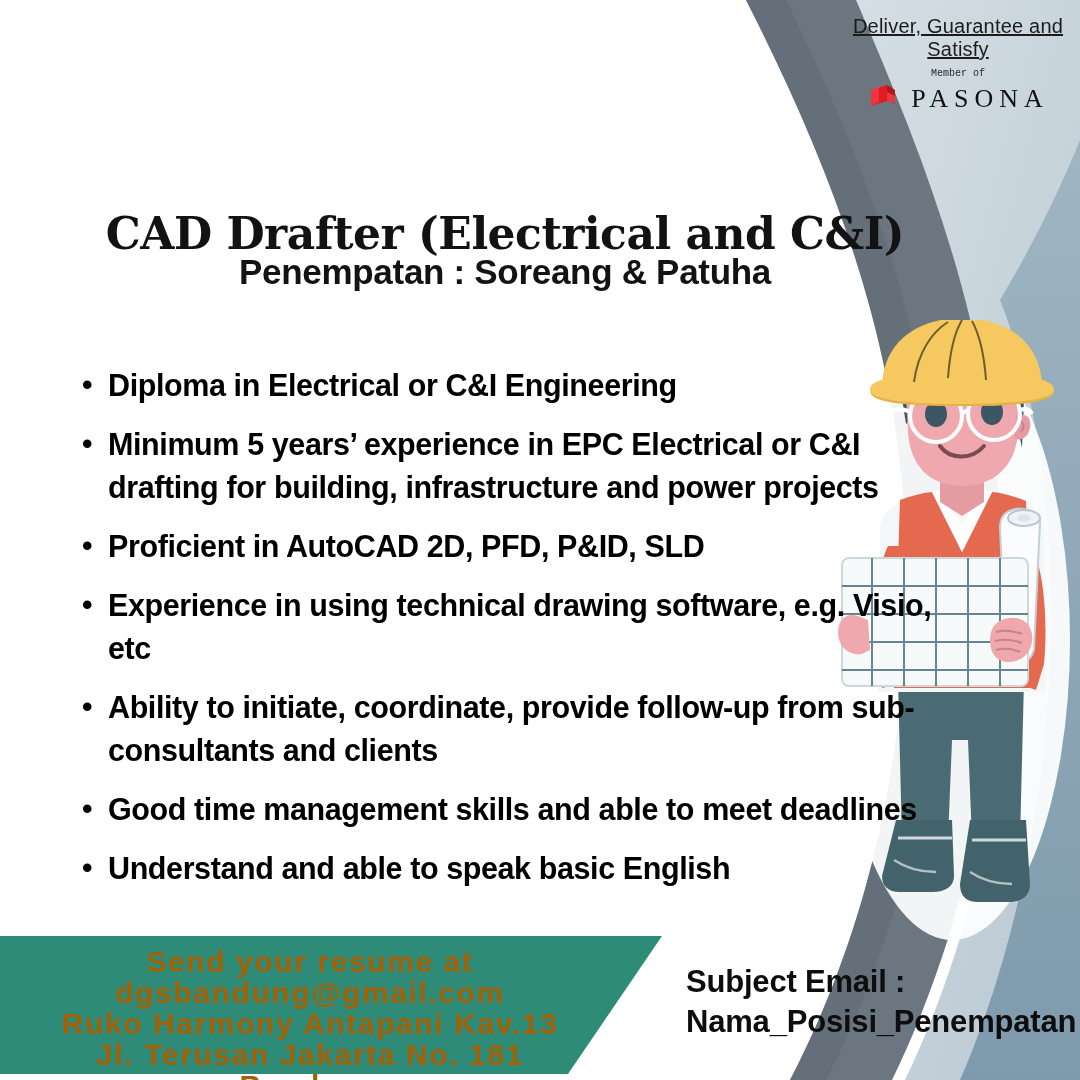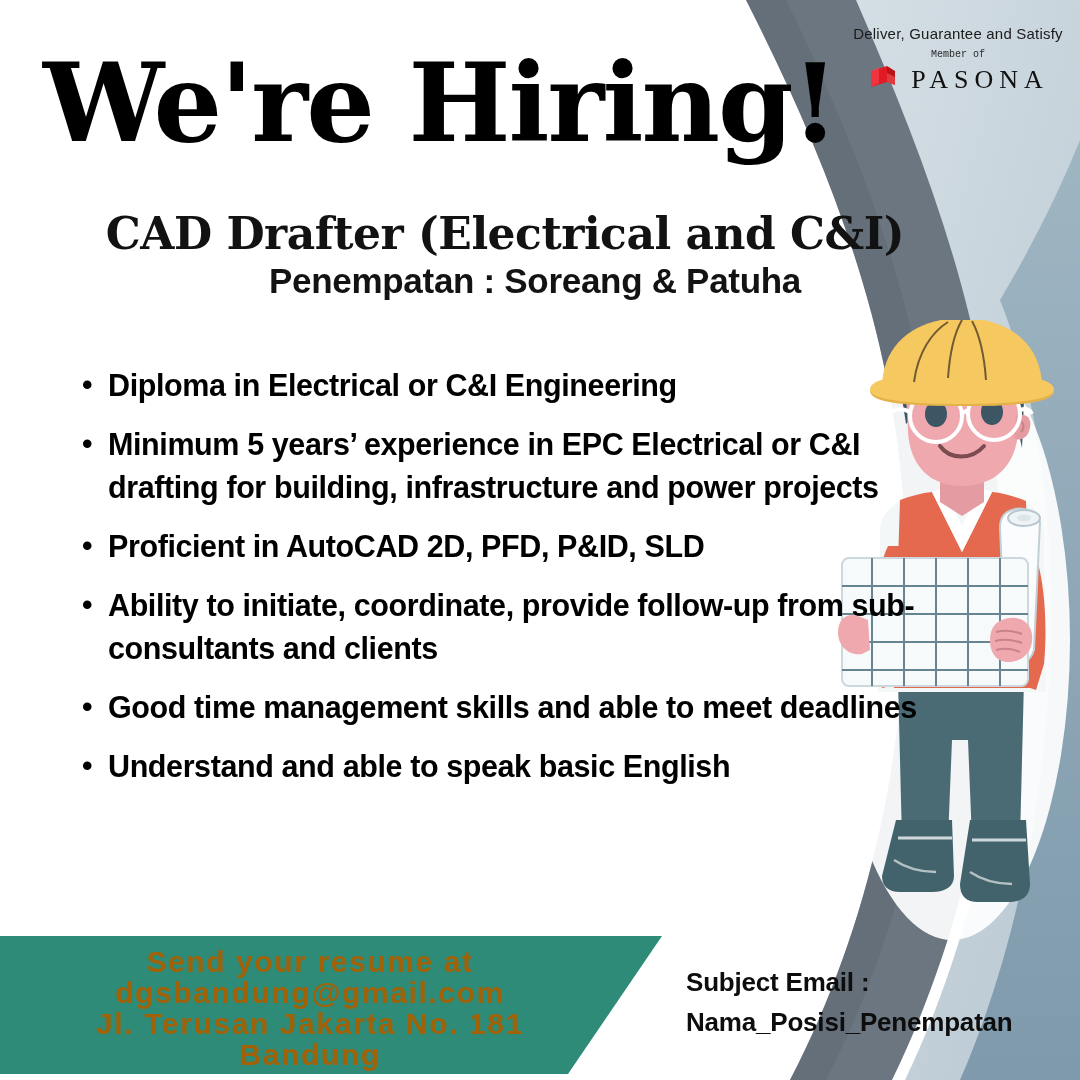--- a/index.html
+++ b/index.html
@@ -65,24 +65,25 @@
     letter-spacing: -1px;
     color: #F0B323;
     text-shadow:
       1px 1px 0 #8a6410,
       2px 2px 0 #6d4f0c,
       -0.5px -0.5px 0 #ffe08a;
     line-height: 50px;
   }
   .tagline {
     font-family: "Liberation Sans", sans-serif;
-    font-size: 15px;
+    font-size: 20px;
     color: #1b1b1b;
     letter-spacing: 0.2px;
-    margin-top: 15px;
+    margin-top: 5px;
+    text-decoration: underline;
   }
   .member-of {
     font-family: Liberation Mono, monospace;
     font-size: 10px;
     color: #2a2a2a;
     margin-top: 7px;
   }
   .pasona-row {
     display: flex;
     align-items: flex-end;
@@ -121,31 +122,30 @@
     text-align: center;
     font-family: "DejaVu Serif", serif;
     font-weight: bold;
     font-size: 44px;
     letter-spacing: -0.5px;
     color: #121212;
     z-index: 15;
   }
   .placement {
     position: absolute;
-    top: 261px;
+    top: 252px;
     left: 0;
     width: 1010px;
     text-align: center;
     font-family: "Liberation Sans", sans-serif;
     font-weight: bold;
     font-size: 35px;
     letter-spacing: -0.3px;
     color: #131313;
     z-index: 15;
-    margin-left: 30px;
   }
 
   
   .req-list {
     position: absolute;
     top: 348px;
     left: 72px;
     width: 890px;
     margin: 0;
     padding: 0;
@@ -211,21 +211,21 @@
   }
 
   
   .subject-block {
     position: absolute;
     left: 686px;
     top: 962px;
     width: 360px;
     font-family: "Liberation Sans", sans-serif;
     font-weight: bold;
-    font-size: 26px;
+    font-size: 31px;
     line-height: 40px;
     letter-spacing: -0.2px;
     color: #0d0d0d;
     z-index: 19;
   }
 </style>
 </head>
 <body>
 
 <div id="poster">
@@ -274,28 +274,28 @@
       <svg width="34" height="30" viewBox="0 0 34 30">
         <path d="M4 8 L20 3 L20 19 L4 24 Z" fill="#E01B24"></path>
         <path d="M20 3 L28 8 L28 22 L20 19 Z" fill="#B8131B"></path>
         <path d="M20 10 L28 14 L28 22 L20 19 Z" fill="#F04A4A" opacity="0.75"></path>
         <path d="M4 8 L12 4 L12 20 L4 24 Z" fill="#FF4D55" opacity="0.5"></path>
       </svg>
       <div class="pasona-word">PASONA</div>
     </div>
   </div>
 
-  <div class="headline">We're Hiring!</div>
   <div class="job-title">CAD Drafter (Electrical and C&amp;I)</div>
   <div class="placement">Penempatan : Soreang &amp; Patuha</div>
 
   <ul class="req-list">
     <li class="req-item">Diploma in Electrical or C&amp;I Engineering</li>
     <li class="req-item">Minimum 5 years’ experience in EPC Electrical or C&amp;I drafting for building, infrastructure and power projects</li>
     <li class="req-item">Proficient in AutoCAD 2D, PFD, P&amp;ID, SLD</li>
+    <li class="req-item">Experience in using technical drawing software, e.g. Visio, etc</li>
     <li class="req-item">Ability to initiate, coordinate, provide follow-up from sub-consultants and clients</li>
     <li class="req-item">Good time management skills and able to meet deadlines</li>
     <li class="req-item">Understand and able to speak basic English</li>
   </ul>
 
   <svg class="character" viewBox="0 0 250 620" xmlns="http://www.w3.org/2000/svg">
 
     <path d="M62 360 L188 360 L184 520 L136 520 L132 420 L116 420 L112 520 L66 520 Z" fill="#4A6B73"></path>
 
     <path d="M60 500 L116 500 L118 556 C118 566 110 572 96 572 L64 572 C52 572 46 566 46 556 Z" fill="#42636B"></path>
@@ -376,20 +376,21 @@
       <path d="M78 62 C82 32 96 12 112 2"></path>
       <path d="M112 58 C114 30 120 10 126 0"></path>
       <path d="M150 60 C148 32 142 12 136 1"></path>
     </g>
   </svg>
 
   <div class="footer-banner"></div>
   <div class="footer-text">
     <div>Send your resume at</div>
     <div>dgsbandung@gmail.com</div>
+    <div>Ruko Harmony Antapani Kav.13</div>
     <div>Jl. Terusan Jakarta No. 181 Bandung</div>
   </div>
 
   <div class="subject-block">
     <div>Subject Email :</div>
     <div>Nama_Posisi_Penempatan</div>
   </div>
 
 </div>
 

